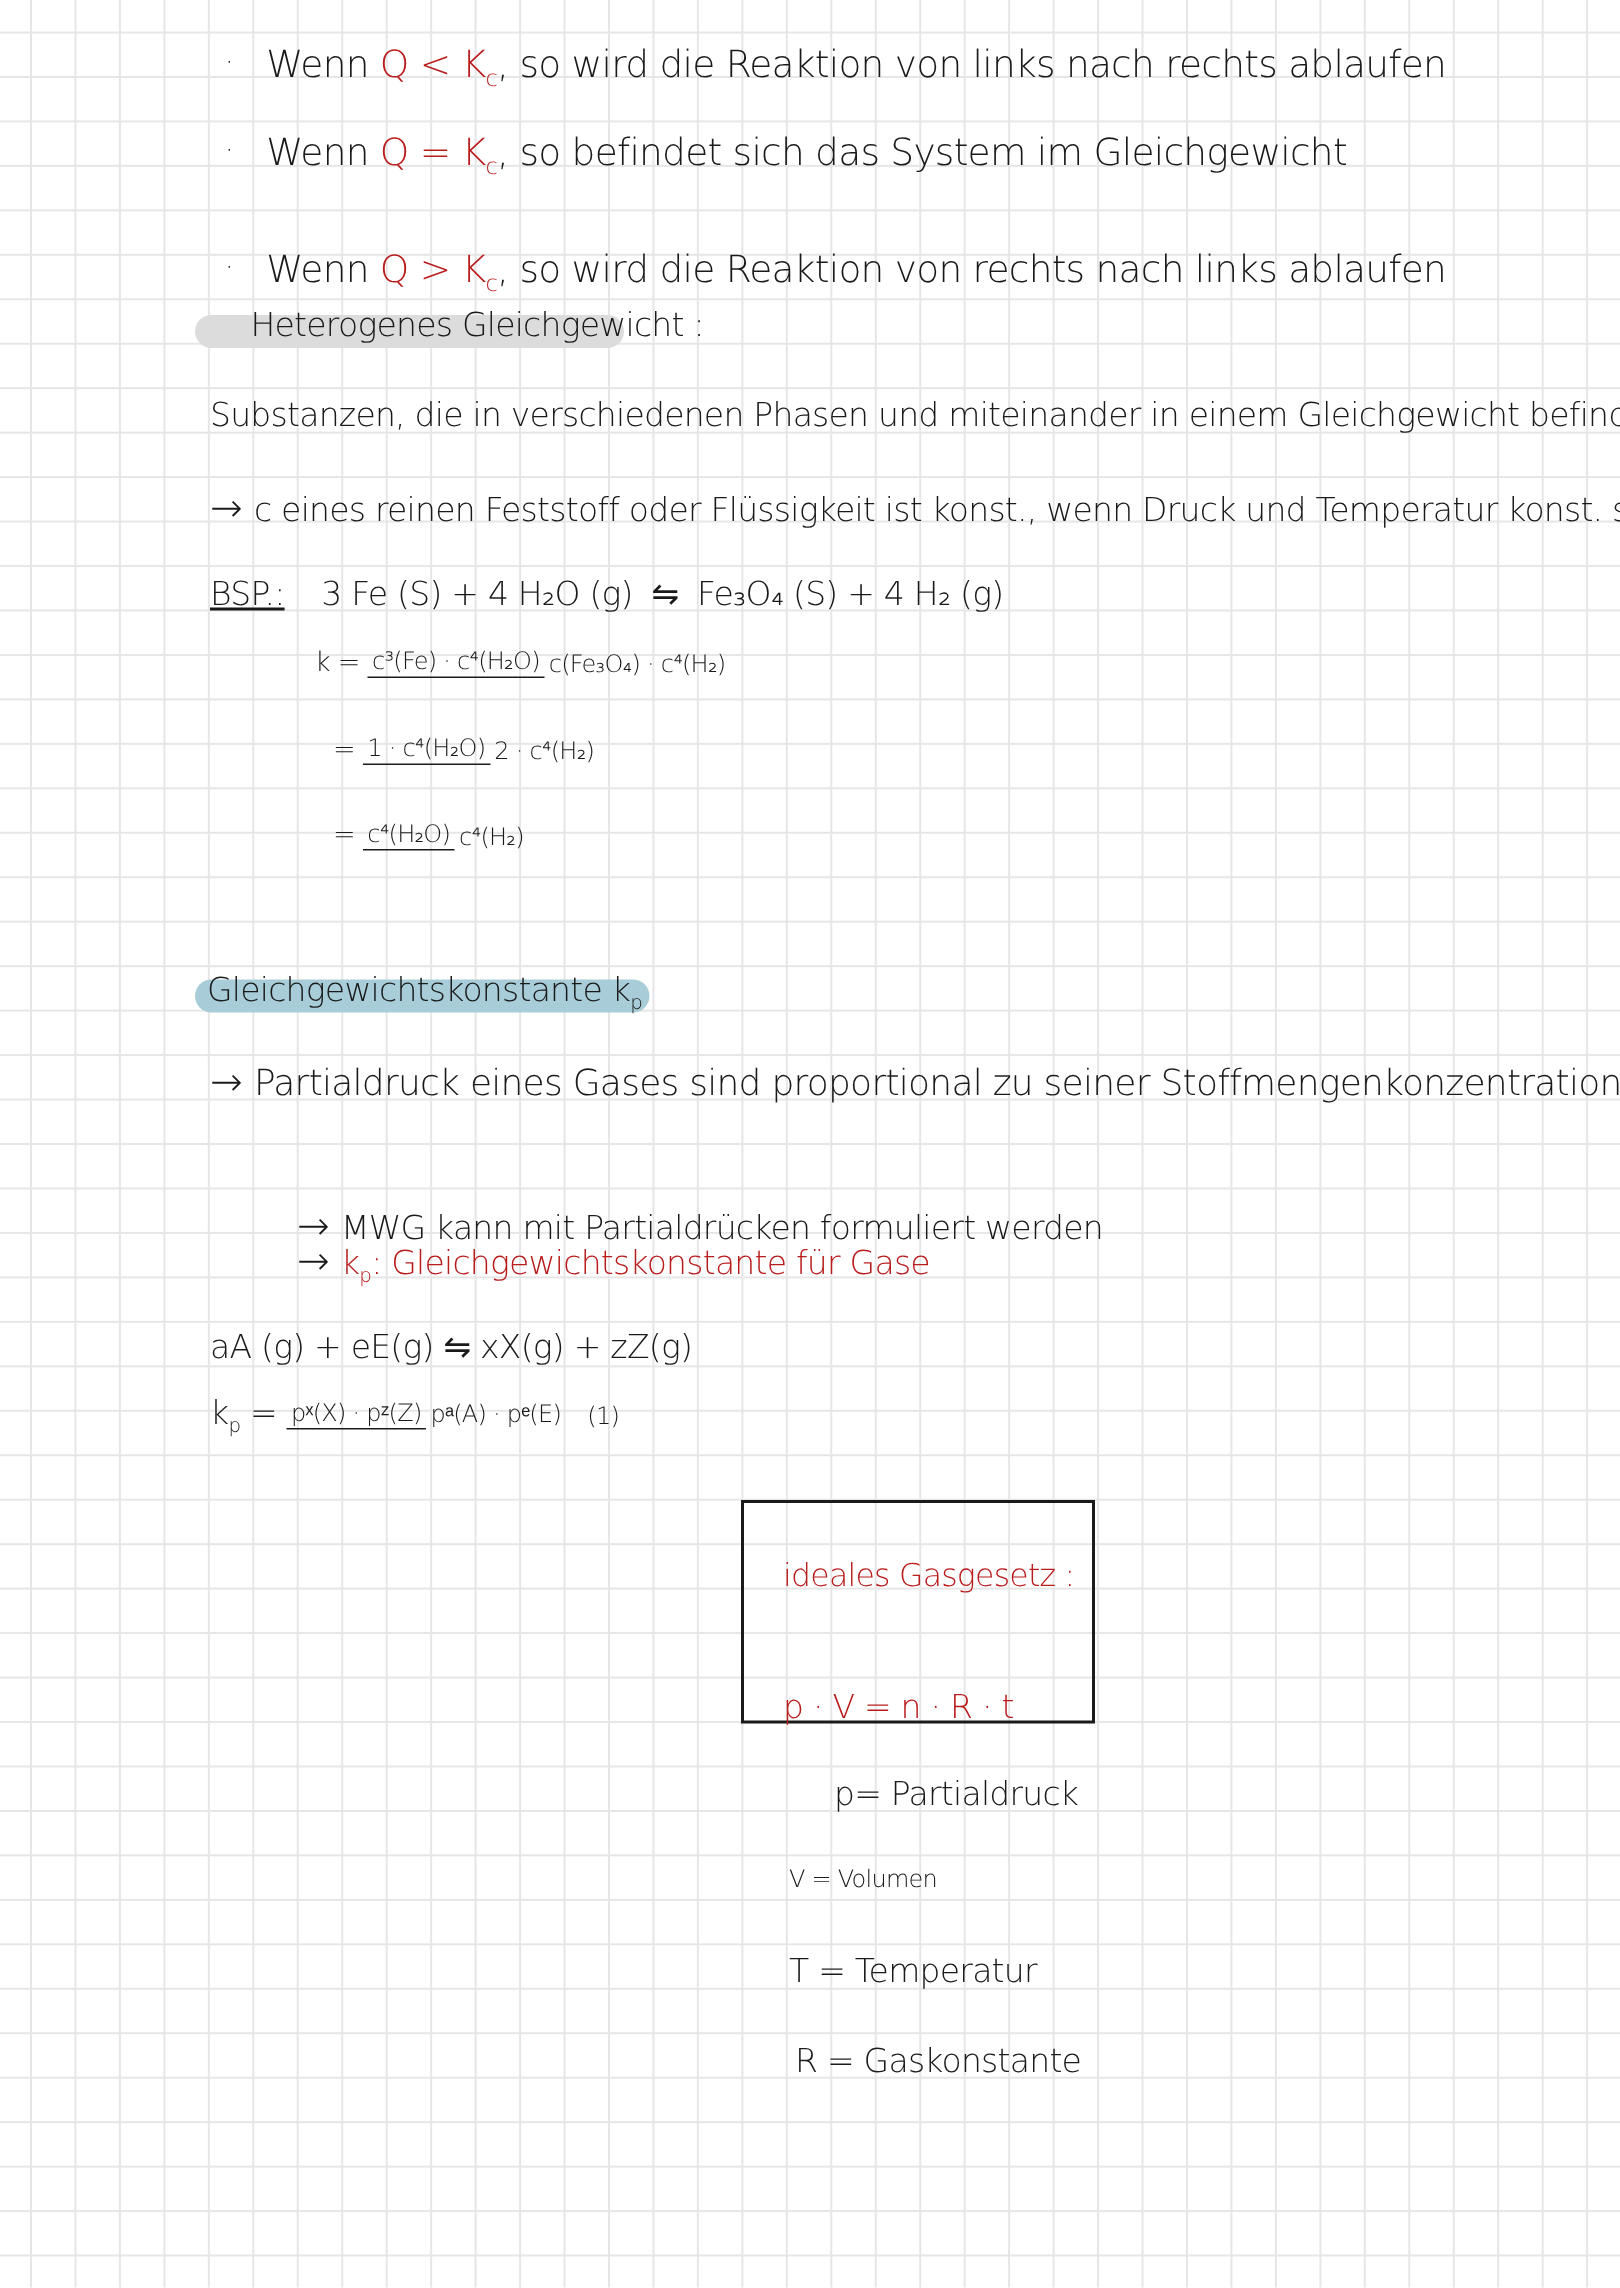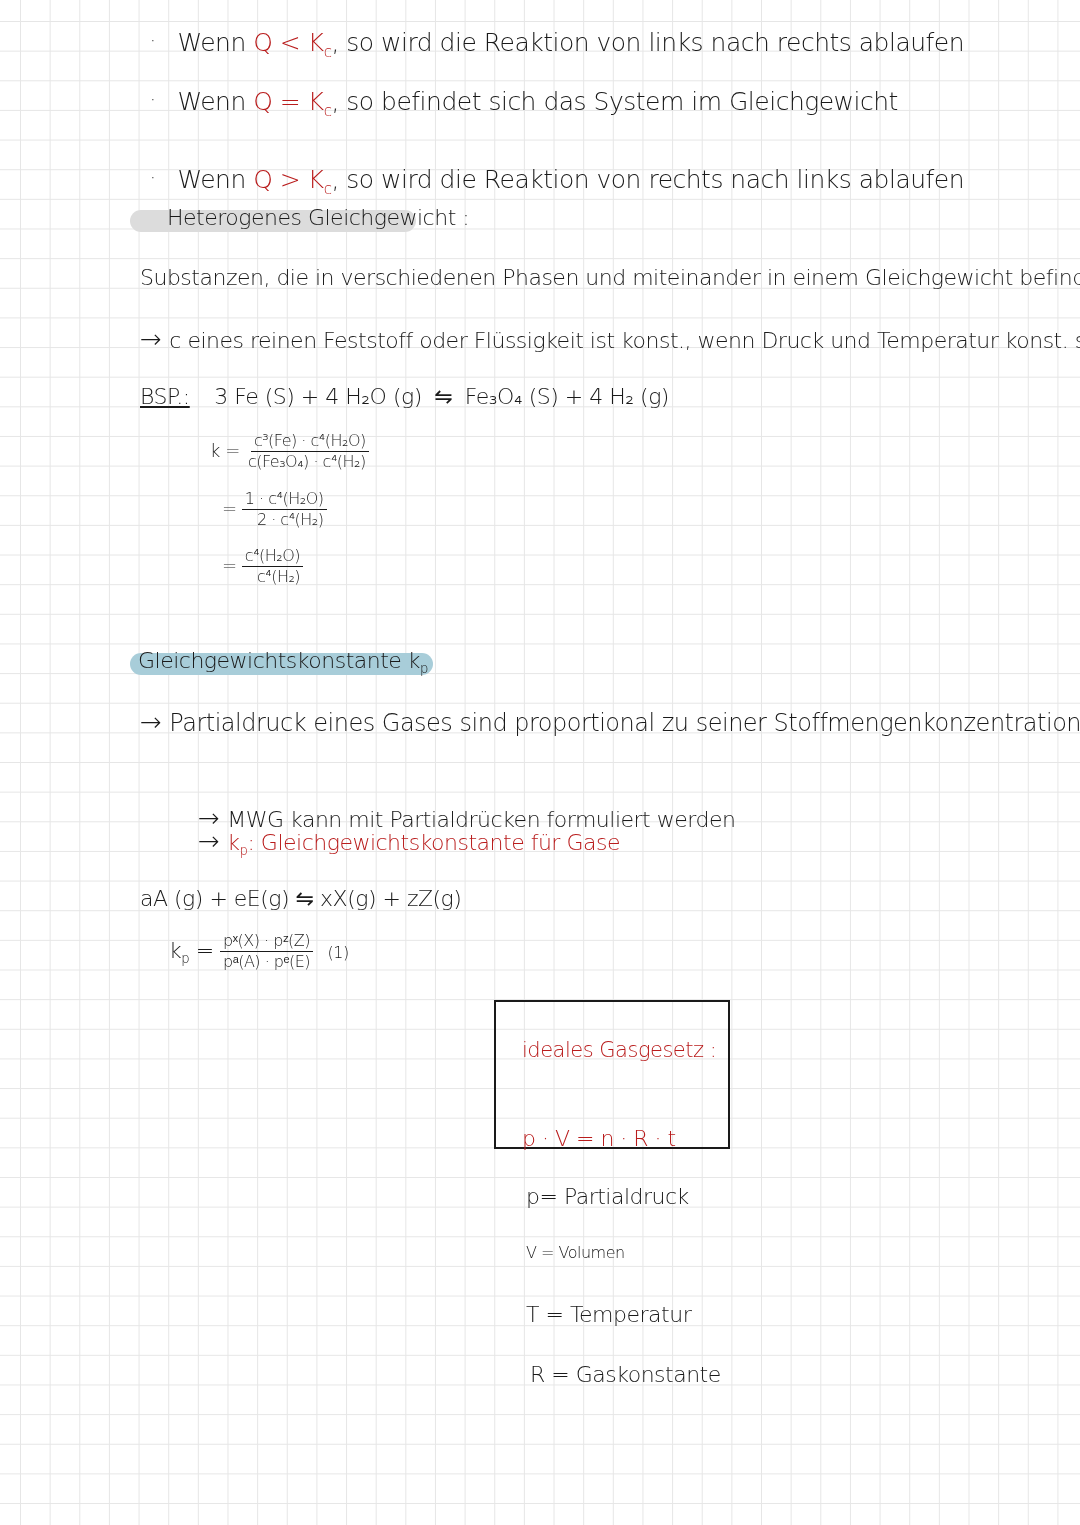--- a/index.html
+++ b/index.html
@@ -31,22 +31,21 @@
       position: absolute;
       border-radius: 14px;
       height: 22px;
     }
     .hl-gray { background: #dcdcdc; }
     .hl-blue { background: #a8cdd9; }
     .arrow { font-size: 26px; margin-right: 8px; }
     sub, sup { font-size: 60%; }
     .frac {
       display: inline-flex;
-      flex-direction: column;
-      align-items: flex-end;
+      align-items: center;
       vertical-align: middle;
       font-size: 16px;
       line-height: 1.15;
     }
     .frac .num { border-bottom: 1.5px solid #1a1a1a; padding: 0 3px 1px 3px; }
     .frac .den { padding: 1px 3px 0 3px; }
     .math { font-size: 18px; }
     .box {
       position: absolute;
       left: 494px; top: 1000px;
@@ -127,35 +126,35 @@
 <div class="ln" style="left:198px; top:769px; font-size:22px;margin-top:36px;">
   <span class="arrow">→</span><span>MWG kann mit Partialdrücken formuliert werden</span>
 </div>
 
 <div class="ln" style="left:198px; top:828px; font-size:22px;">
   <span class="arrow">→</span><span class="teal"><span>k</span><sub>p</sub></span><span class="teal">: Gleichgewichtskonstante für Gase</span>
 </div>
 
 <div class="ln" style="left:140px; top:888px; font-size:22px;">aA (g) + eE(g) ⇋ xX(g) + zZ(g)</div>
 
-<div class="ln" style="left:140px; top:932px; font-size:22px;margin-left:29px;">
+<div class="ln" style="left:140px; top:932px; font-size:22px;">
   <span><span>k</span><sub>p</sub></span>
   <span>=</span>
   <span class="frac">
     <span class="num">pˣ(X) · pᶻ(Z)</span>
     <span class="den">pᵃ(A) · pᵉ(E)</span>
   </span>
   <span style="font-size:16px; margin-left:8px;">(1)</span>
 </div>
 
 <div class="box"></div>
 <div class="ln teal" style="left:522px; top:1040px; font-size:21px;">ideales Gasgesetz :</div>
 <div class="ln teal" style="left:522px; top:1128px; font-size:22px;">p · V = n · R · t</div>
 
-<div class="ln" style="left:526px; top:1186px; font-size:22px;">
+<div class="ln" style="left:526px; top:1186px; font-size:22px;padding-left:30px;">
   <span>p</span><span>= Partialdruck</span>
 </div>
 <div class="ln" style="left:526px; top:1245px; font-size:16px;">
   <span>V</span>&nbsp;<span>= Volumen</span>
 </div>
 <div class="ln" style="left:526px; top:1304px; font-size:22px;">
   <span>T</span>&nbsp;<span>= Temperatur</span>
 </div>
 <div class="ln" style="left:530px; top:1364px; font-size:22px;">
   <span>R</span>&nbsp;<span>= Gaskonstante</span>

